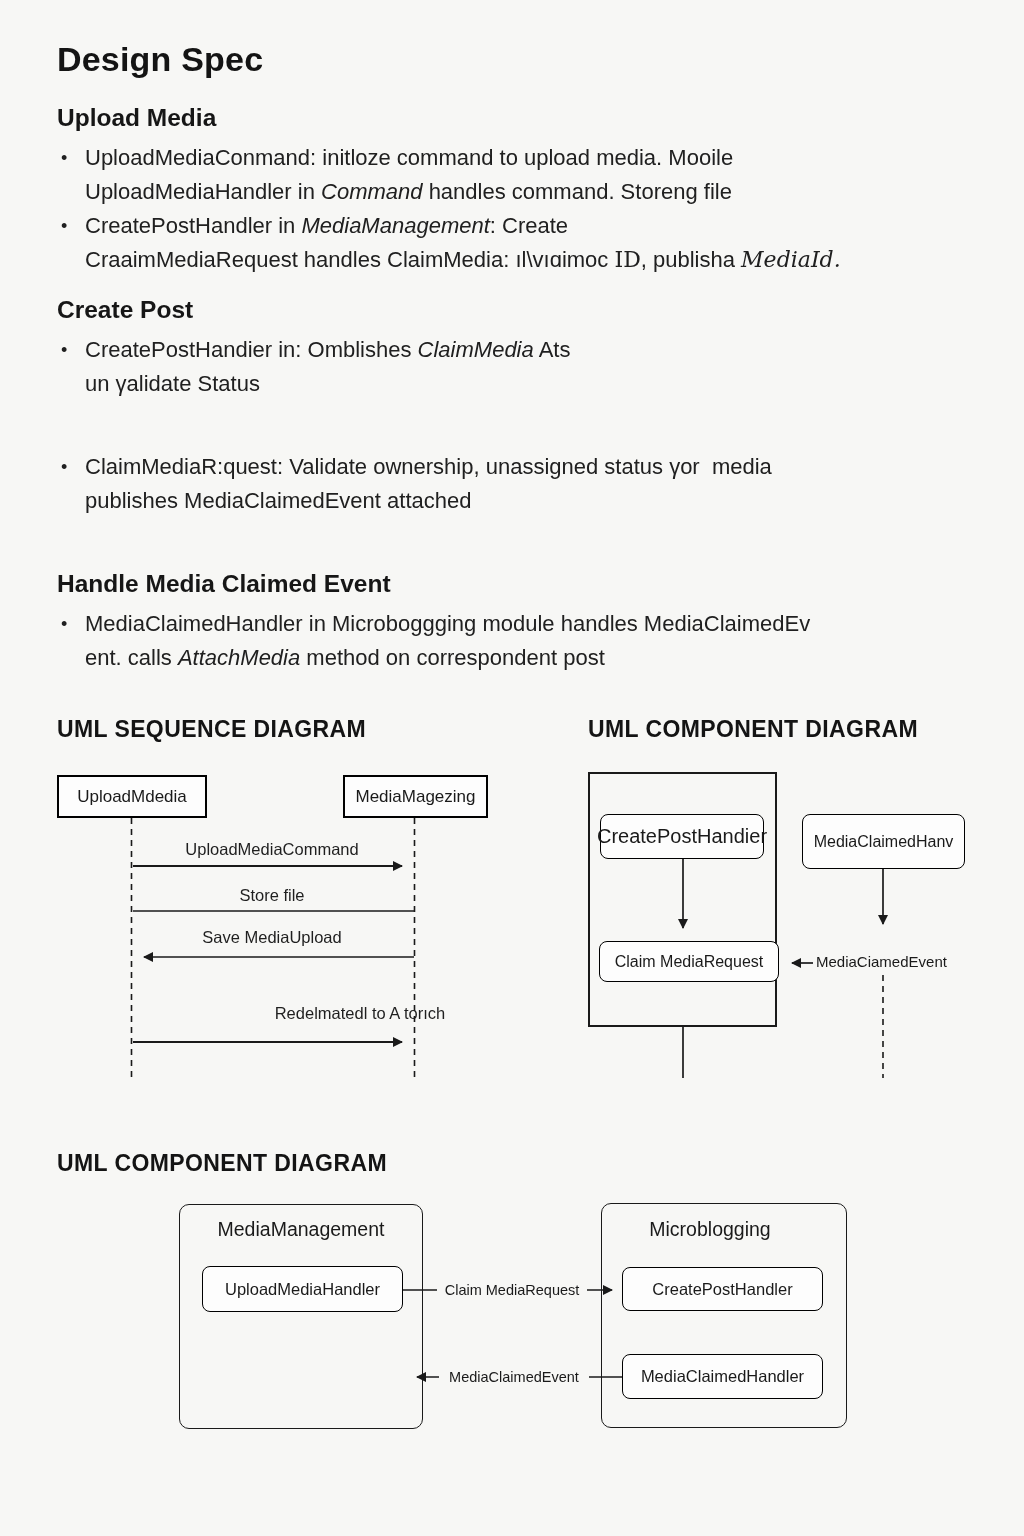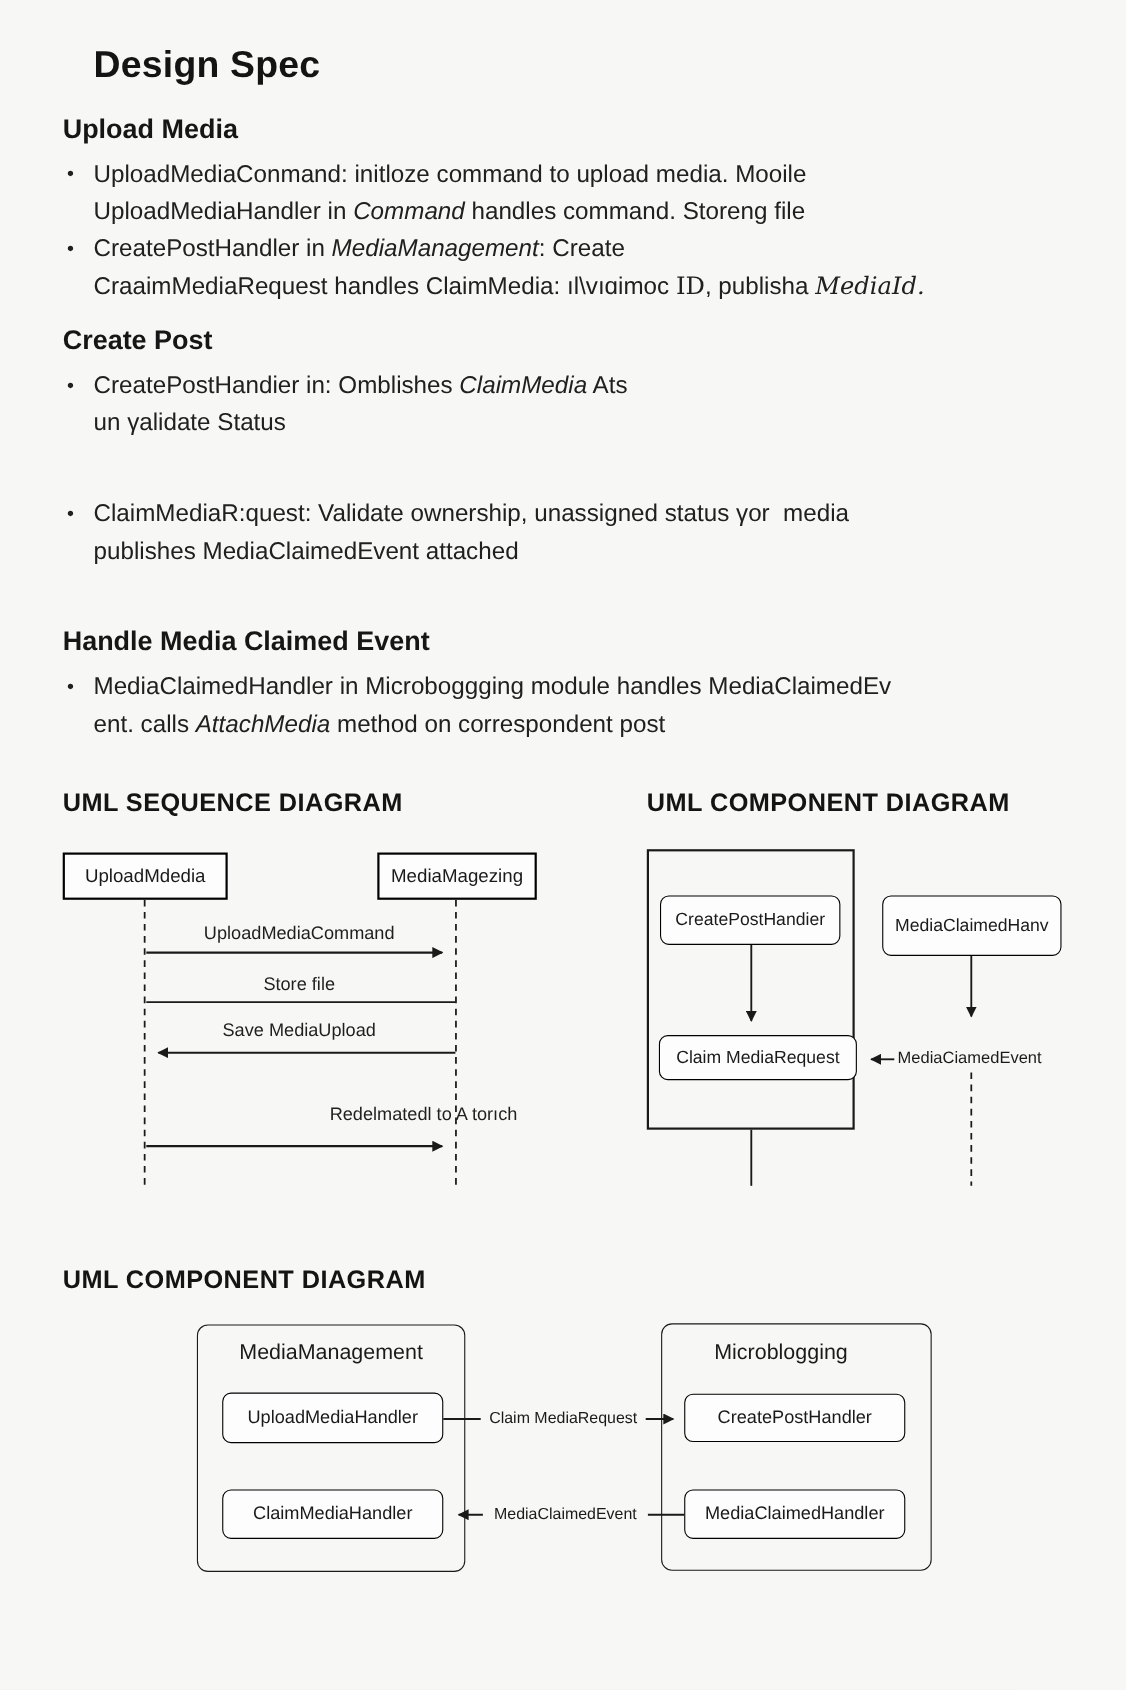--- a/index.html
+++ b/index.html
@@ -29,21 +29,21 @@
   .container-title{position:absolute;text-align:center;font-size:19.5px;color:#1a1a1a;}
   .msg-label{position:absolute;text-align:center;font-size:16.5px;line-height:22px;color:#1f1f1f;white-space:nowrap;}
   .conn-label{position:absolute;text-align:center;font-size:14.5px;line-height:20px;color:#1a1a1a;background:#f7f7f5;white-space:nowrap;}
   svg.wires{position:absolute;left:0;top:0;pointer-events:none;}
 </style>
 </head>
 <body>
 
 <div class="page">
 
-  <div class="abs doc-title" style="left:57px;top:40px;margin-left:28px;">Design Spec</div>
+  <div class="abs doc-title" style="left:57px;top:40px;">Design Spec</div>
 
   <div class="abs sec" style="left:57px;top:104px;">
     <h2>Upload Media</h2>
     <div>
       <div class="doc-line"><span class="bdot">•</span><span><span>UploadMediaConmand: initloze command to upload media. Mooile</span></span></div>
       <div class="doc-line"><span><span>UploadMediaHandler in </span><span class="it">Command</span><span> handles command. Storeng file</span></span></div>
       <div class="doc-line"><span class="bdot">•</span><span><span>CreatePostHandler in </span><span class="it">MediaManagement</span><span>: Create</span></span></div>
       <div class="doc-line"><span><span>CraaimMediaRequest handles ClaimMedia: ıl\vıɑimoc </span><span class="sf">ID</span><span>, publisha </span><span class="it sf">MediaId.</span></span></div>
     </div>
   </div>
@@ -96,35 +96,34 @@
     <path d="M403,1290 H612" stroke="#1a1a1a" stroke-width="1.7" fill="none" marker-end="url(#ah)"></path>
     <path d="M622,1377 H417" stroke="#1a1a1a" stroke-width="1.7" fill="none" marker-end="url(#ah)"></path>
   </svg>
 
   <div class="abs diag-h" style="left:57px;top:716px;">UML SEQUENCE DIAGRAM</div>
   <div class="box" style="left:57px;top:775px;width:150px;height:43px;">UploadMdedia</div>
   <div class="box" style="left:343px;top:775px;width:145px;height:43px;">MediaMagezing</div>
   <div class="msg-label" style="left:132px;top:838px;width:280px;">UploadMediaCommand</div>
   <div class="msg-label" style="left:132px;top:884px;width:280px;">Store file</div>
   <div class="msg-label" style="left:132px;top:926px;width:280px;">Save MediaUpload</div>
-  <div class="msg-label" style="left:245px;top:1002px;width:280px;text-align:center;">Redelmatedl to A torıch</div>
+  <div class="msg-label" style="left:220px;top:1002px;width:280px;text-align:center;">Redelmatedl to A torıch</div>
 
   <div class="abs diag-h" style="left:588px;top:716px;">UML COMPONENT DIAGRAM</div>
   <div class="abs" style="left:588px;top:772px;width:189px;height:255px;border:2px solid #1a1a1a;box-sizing:border-box;"></div>
-  <div class="box rbox" style="left:600px;top:814px;width:164px;height:45px;font-size:16px;">CreatePostHandier</div>
+  <div class="box rbox" style="left:600px;top:814px;width:164px;height:45px;font-size:20px;">CreatePostHandier</div>
   <div class="box rbox" style="left:599px;top:941px;width:180px;height:41px;font-size:16px;">Claim MediaRequest</div>
   <div class="box rbox" style="left:802px;top:814px;width:163px;height:55px;font-size:16px;">MediaClaimedHanv</div>
   <div class="abs" style="left:816px;top:953px;font-size:15px;color:#1a1a1a;white-space:nowrap;">MediaCiamedEvent</div>
 
   <div class="abs diag-h" style="left:57px;top:1150px;">UML COMPONENT DIAGRAM</div>
 
   <div class="container-box" style="left:179px;top:1204px;width:244px;height:225px;"></div>
   <div class="container-title" style="left:179px;top:1218px;width:244px;">MediaManagement</div>
   <div class="box rbox" style="left:202px;top:1266px;width:201px;height:46px;">UploadMediaHandler</div>
-  <div class="box rbox" style="left:202px;top:1354px;width:201px;height:45px;">ClaimMediaHandler</div>
 
   <div class="container-box" style="left:601px;top:1203px;width:246px;height:225px;"></div>
   <div class="container-title" style="left:601px;top:1218px;width:218px;">Microblogging</div>
   <div class="box rbox" style="left:622px;top:1267px;width:201px;height:44px;">CreatePostHandler</div>
   <div class="box rbox" style="left:622px;top:1354px;width:201px;height:45px;">MediaClaimedHandler</div>
 
   <div class="conn-label" style="left:437px;top:1280px;width:150px;">Claim MediaRequest</div>
   <div class="conn-label" style="left:439px;top:1367px;width:150px;">MediaClaimedEvent</div>
 
 </div>

